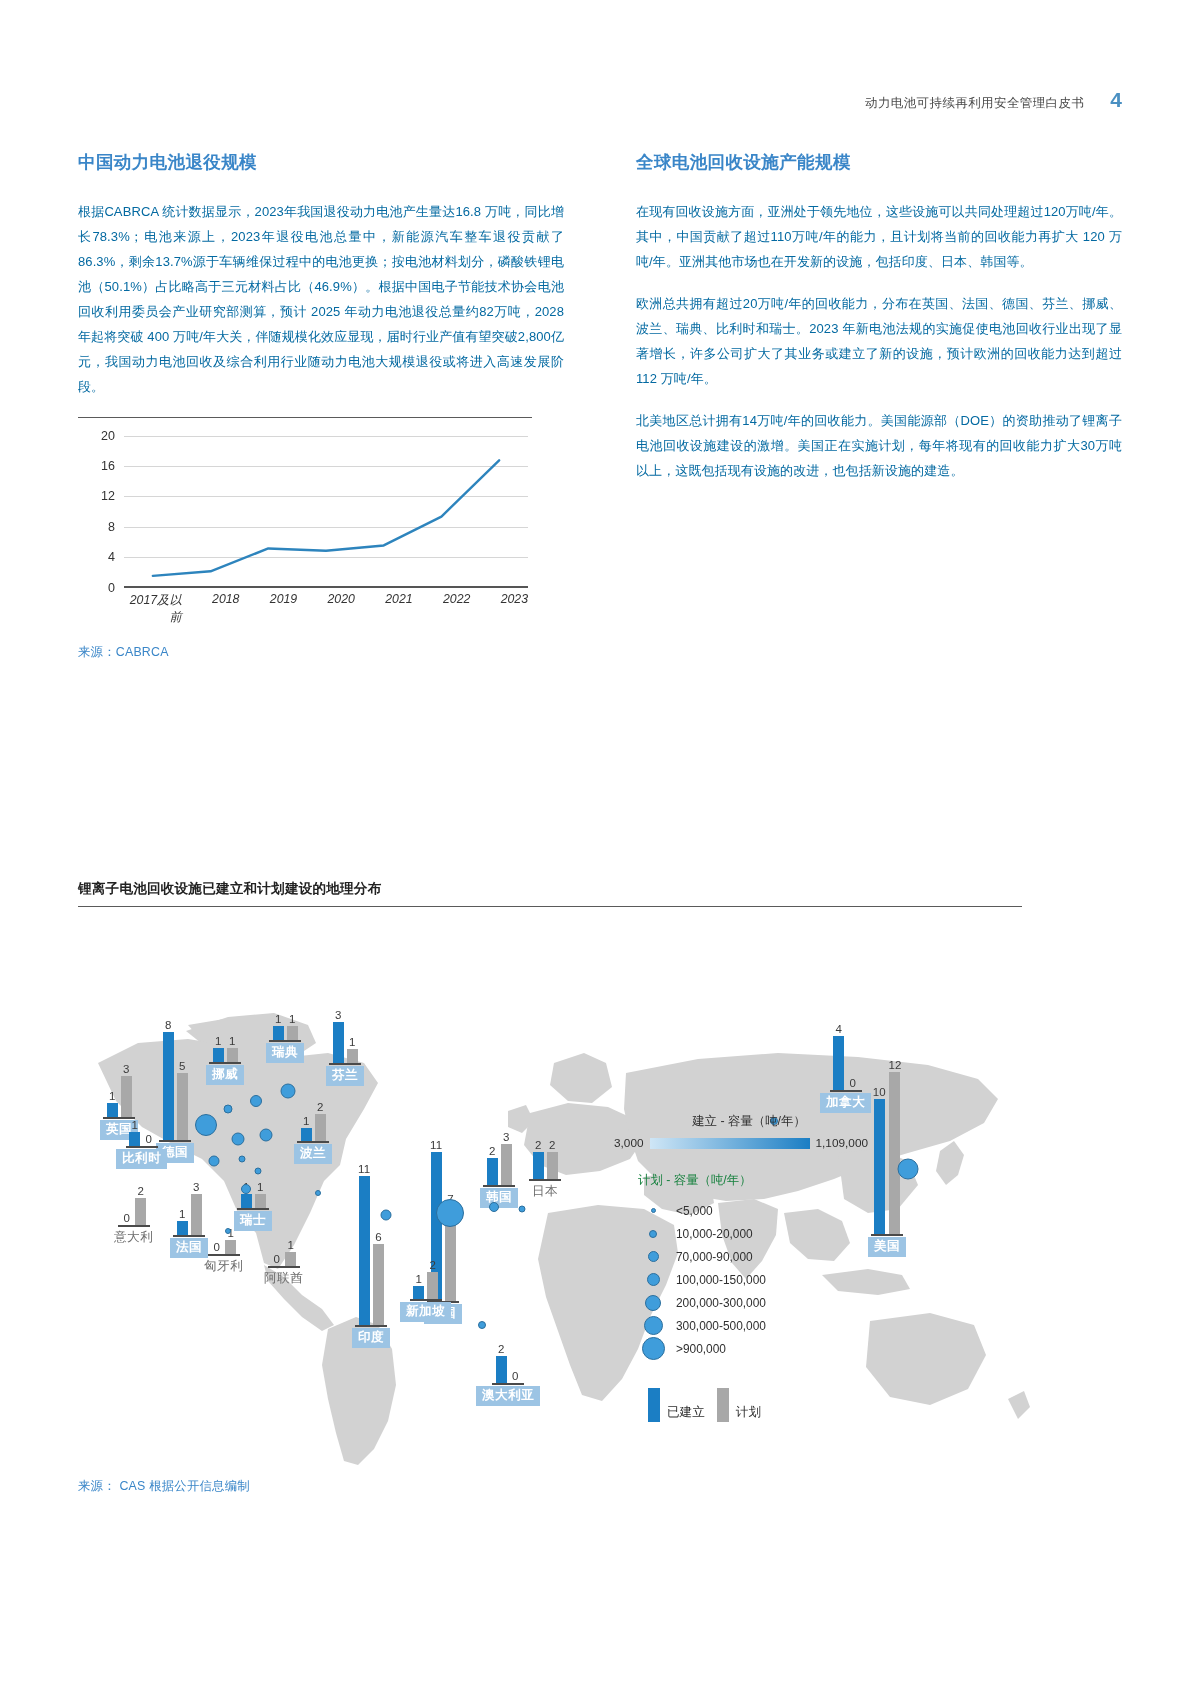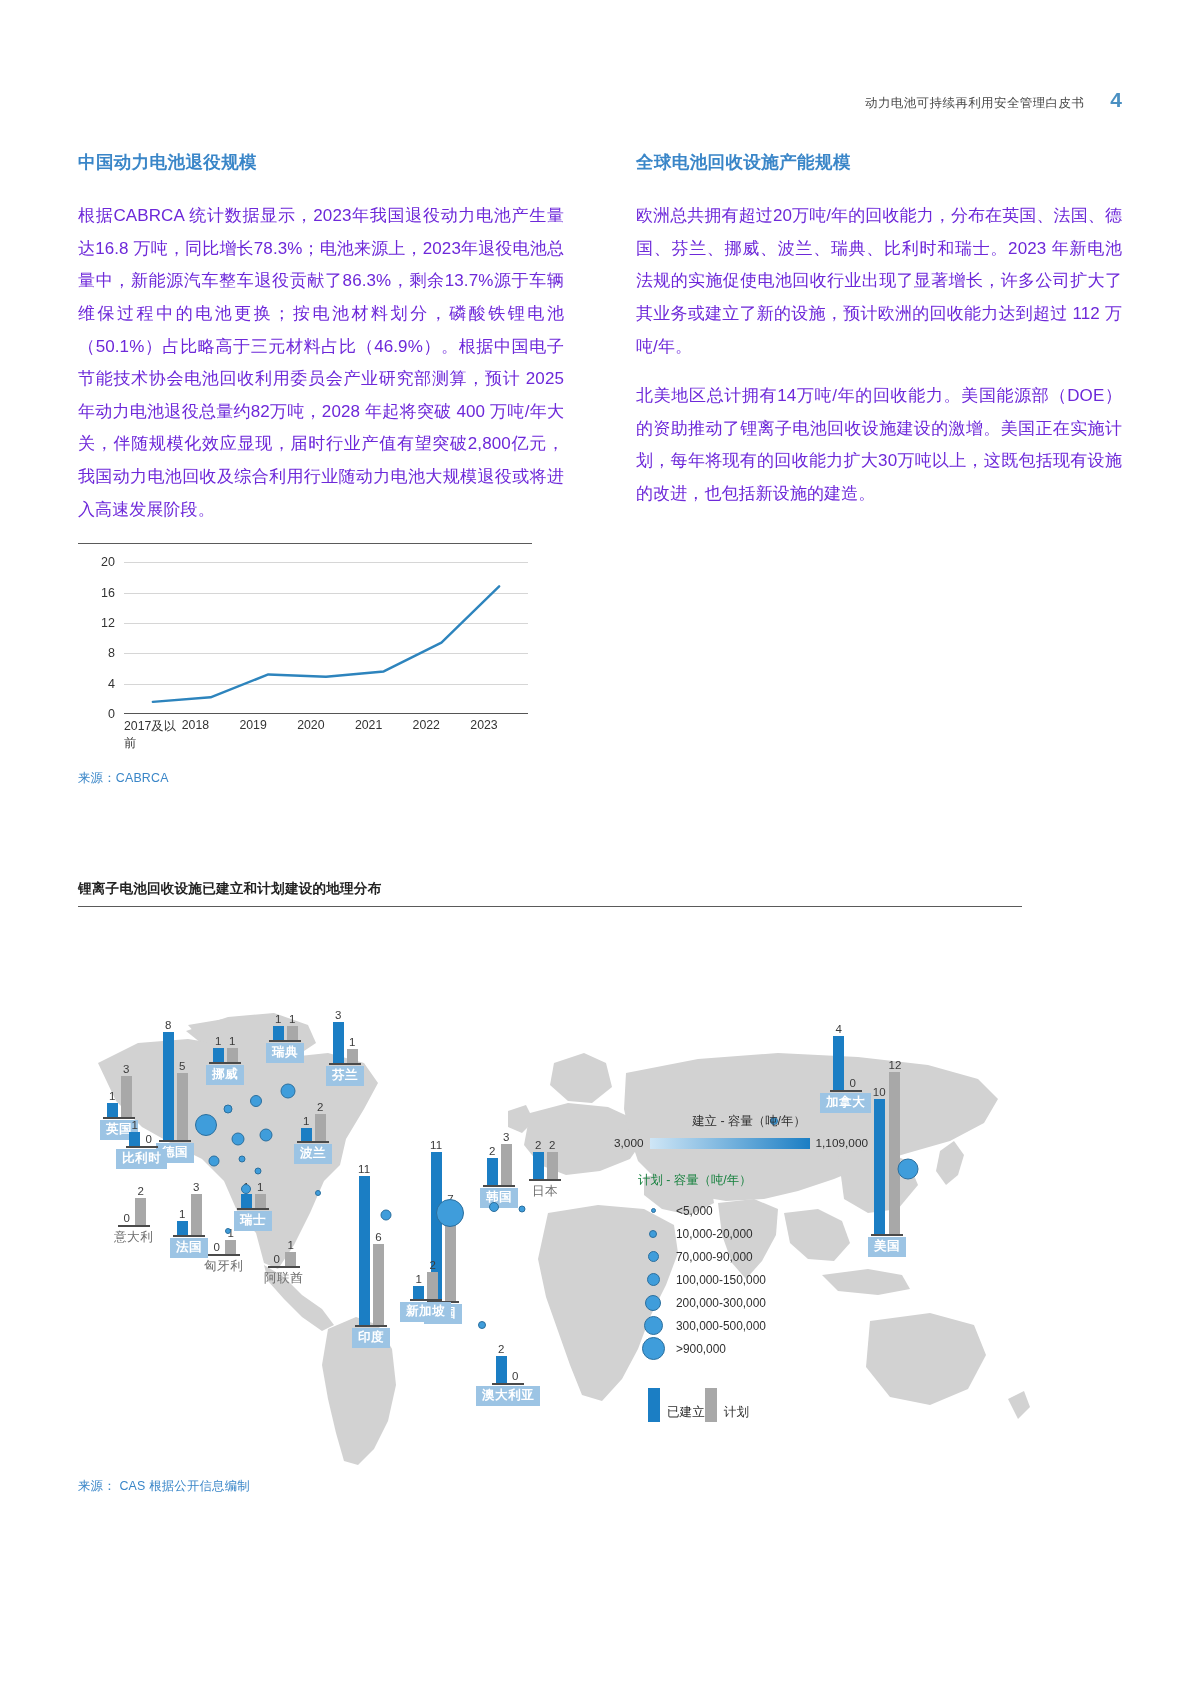--- a/index.html
+++ b/index.html
@@ -46,23 +46,23 @@
   .col { width: 486px; }
 
   h2.section-title {
     font-size: 17.5px;
     color: #3a86c8;
     font-weight: 700;
     letter-spacing: 0.4px;
     margin-bottom: 26px;
   }
   p.body-text {
-    font-size: 17px;
+    font-size: 13px;
     line-height: 1.92;
-    color: #6d28d9;
+    color: #0369a1;
     text-align: justify;
     margin-bottom: 17px;
     letter-spacing: 0.1px;
   }
 
   
   .chart-block { margin-top: 10px; }
   .chart-title {
     font-size: 13.6px;
     color: #222;
@@ -108,21 +108,22 @@
   .x-labels {
     position: absolute;
     left: 46px; top: 162px;
     width: 404px;
     display: flex;
     font-size: 12.3px;
     color: #333;
   }
   .x-labels span {
     flex: 1;
-    text-align: left;
+    text-align: right;
+    font-style: italic;
   }
   .chart-source {
     font-size: 12.4px;
     color: #3a86c8;
     margin-top: 24px;
     letter-spacing: 0.2px;
   }
 
   
   .map-block {
@@ -256,21 +257,21 @@
     background: #3f9ddb;
     border: 1px solid #2b6f9e;
   }
   .size-label {
     font-size: 11.9px;
     color: #2f2f2f;
   }
   .swatch-row {
     display: flex;
     align-items: flex-start;
-    gap: 0;
+    gap: 12px;
     margin-top: 28px;
     margin-left: 34px;
   }
   .swatch-item {
     display: flex;
     align-items: flex-end;
     gap: 7px;
   }
   .swatch {
     width: 12px; height: 34px;
@@ -338,20 +339,21 @@
               <span>2023</span>
             </div>
         </div>
 
         <div class="chart-source">来源：CABRCA</div>
       </div>
     </div>
 
     <div class="col">
       <h2 class="section-title">全球电池回收设施产能规模</h2>
+      <p class="body-text">在现有回收设施方面，亚洲处于领先地位，这些设施可以共同处理超过120万吨/年。其中，中国贡献了超过110万吨/年的能力，且计划将当前的回收能力再扩大 120 万吨/年。亚洲其他市场也在开发新的设施，包括印度、日本、韩国等。</p>
       <p class="body-text">欧洲总共拥有超过20万吨/年的回收能力，分布在英国、法国、德国、芬兰、挪威、波兰、瑞典、比利时和瑞士。2023 年新电池法规的实施促使电池回收行业出现了显著增长，许多公司扩大了其业务或建立了新的设施，预计欧洲的回收能力达到超过 112 万吨/年。</p>
       <p class="body-text">北美地区总计拥有14万吨/年的回收能力。美国能源部（DOE）的资助推动了锂离子电池回收设施建设的激增。美国正在实施计划，每年将现有的回收能力扩大30万吨以上，这既包括现有设施的改进，也包括新设施的建造。</p>
     </div>
   </div>
 
   <div class="map-block">
     <div class="map-title">锂离子电池回收设施已建立和计划建设的地理分布</div>
     <div class="map-rule"></div>
 
     <div class="map-canvas" id="map-canvas">

